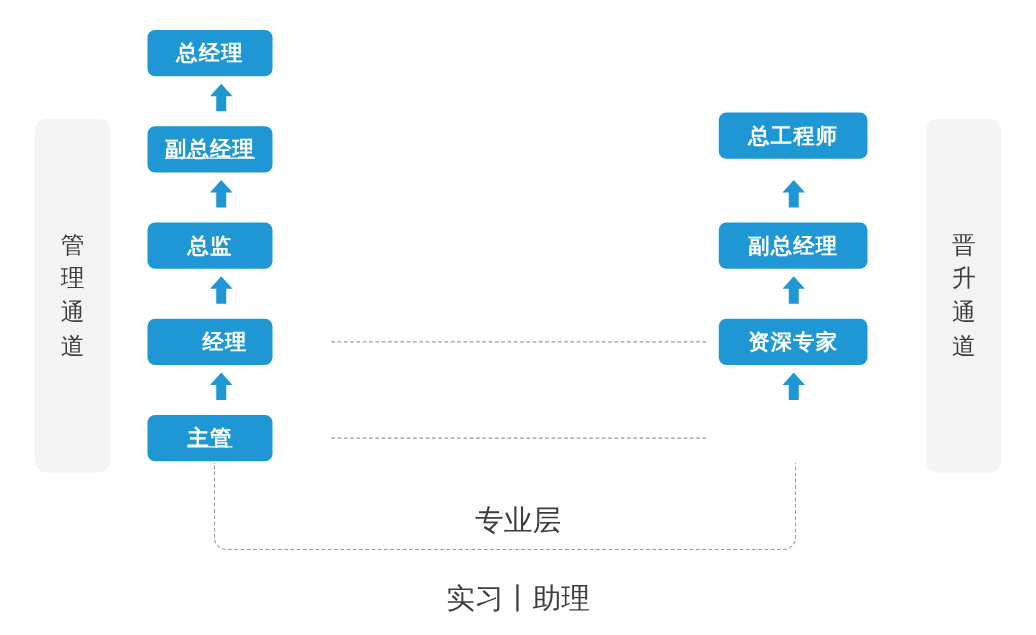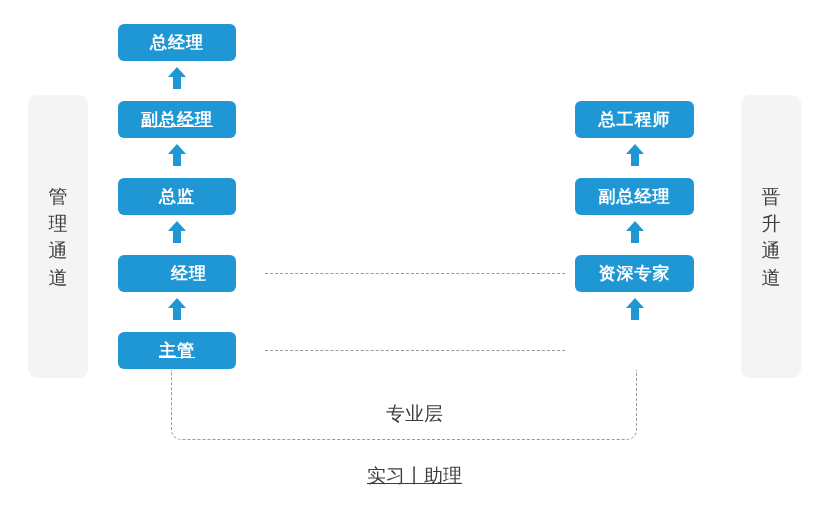--- a/index.html
+++ b/index.html
@@ -53,21 +53,21 @@
     border-radius: 6px;
     color: #ffffff;
     font-size: 17px;
     font-weight: bold;
     display: flex;
     align-items: center;
     justify-content: center;
     letter-spacing: 1px;
     box-sizing: border-box;
   }
-  .col-left  { left: 118px; width: 118px; }
+  .col-left  { left: 118px; width: 100px; }
   .col-right { left: 575px; width: 119px; }
 
   
   .arrow-up {
     position: absolute;
     width: 22px;
     height: 24px;
   }
   .arrow-up svg { display: block; }
 
@@ -89,25 +89,25 @@
     border-bottom-left-radius: 10px;
     border-bottom-right-radius: 10px;
     box-sizing: border-box;
   }
 
   
   .caption {
     position: absolute;
     text-align: center;
     color: #3d3d3d;
-    font-size: 19px;
+    font-size: 23px;
     white-space: nowrap;
   }
   #caption-professional { left: 0; right: 0; top: 401px; }
-  #caption-entry        { left: 0; right: 0; top: 463px; text-decoration: underline; }
+  #caption-entry        { left: 0; right: 0; top: 463px; }
 </style>
 </head>
 <body>
 
 <div id="canvas">
 
   <div class="side-panel" id="panel-left">
     <div class="side-panel-label">
       <span>管</span>
       <span>理</span>
@@ -152,21 +152,21 @@
   <div class="node col-left" style="top:255px;padding-left:24px;">经理</div>
 
   <div class="arrow-up" style="left:166px; top:297px;">
     <svg width="22" height="24" viewBox="0 0 22 24" aria-hidden="true">
       <polygon points="11,1 20,11 15,11 15,23 7,23 7,11 2,11" fill="#1f97d5"></polygon>
     </svg>
   </div>
 
   <div class="node col-left" style="top:332px;text-decoration:underline;">主管</div>
 
-  <div class="node col-right" style="top:101px;">总工程师</div>
+  <div class="node col-right" style="top:90px;">总工程师</div>
 
   <div class="arrow-up" style="left:624px; top:143px;">
     <svg width="22" height="24" viewBox="0 0 22 24" aria-hidden="true">
       <polygon points="11,1 20,11 15,11 15,23 7,23 7,11 2,11" fill="#1f97d5"></polygon>
     </svg>
   </div>
 
   <div class="node col-right" style="top:178px;">副总经理</div>
 
   <div class="arrow-up" style="left:624px; top:220px;">

